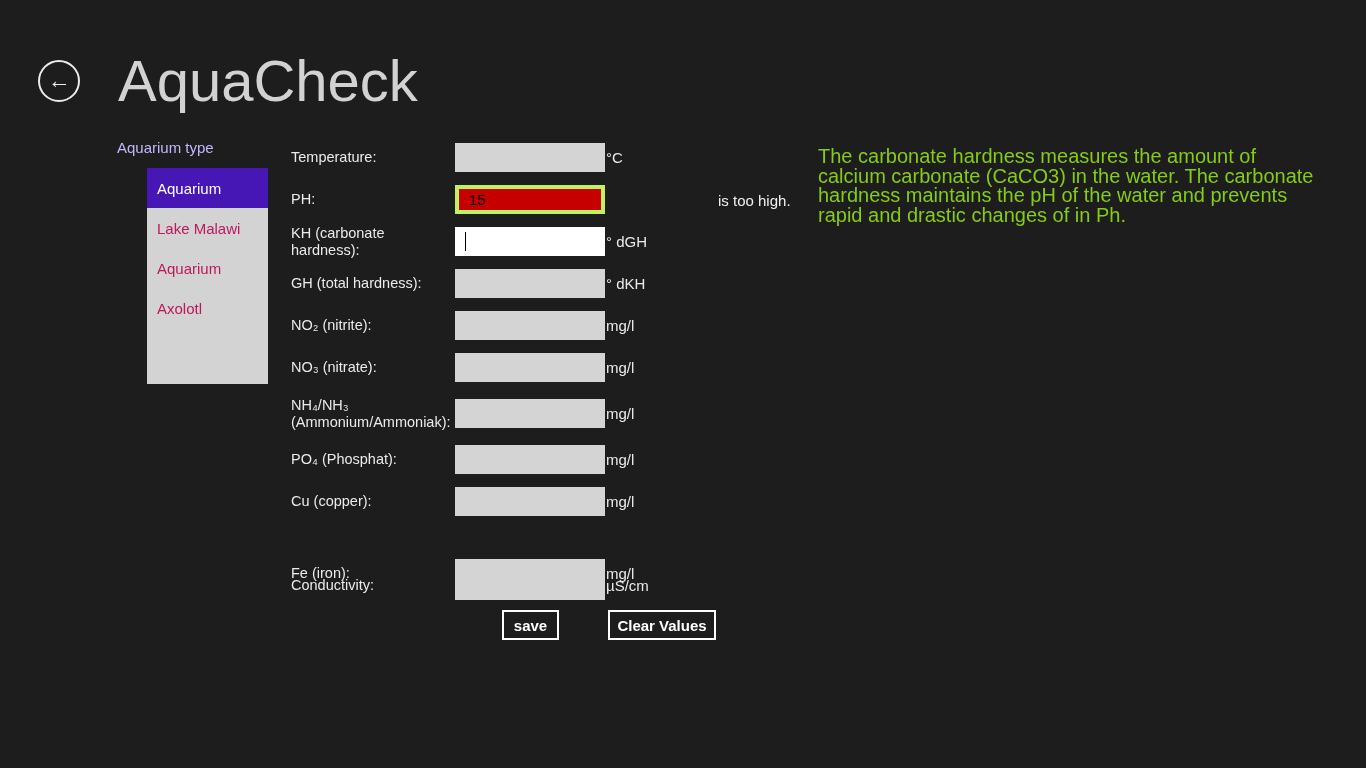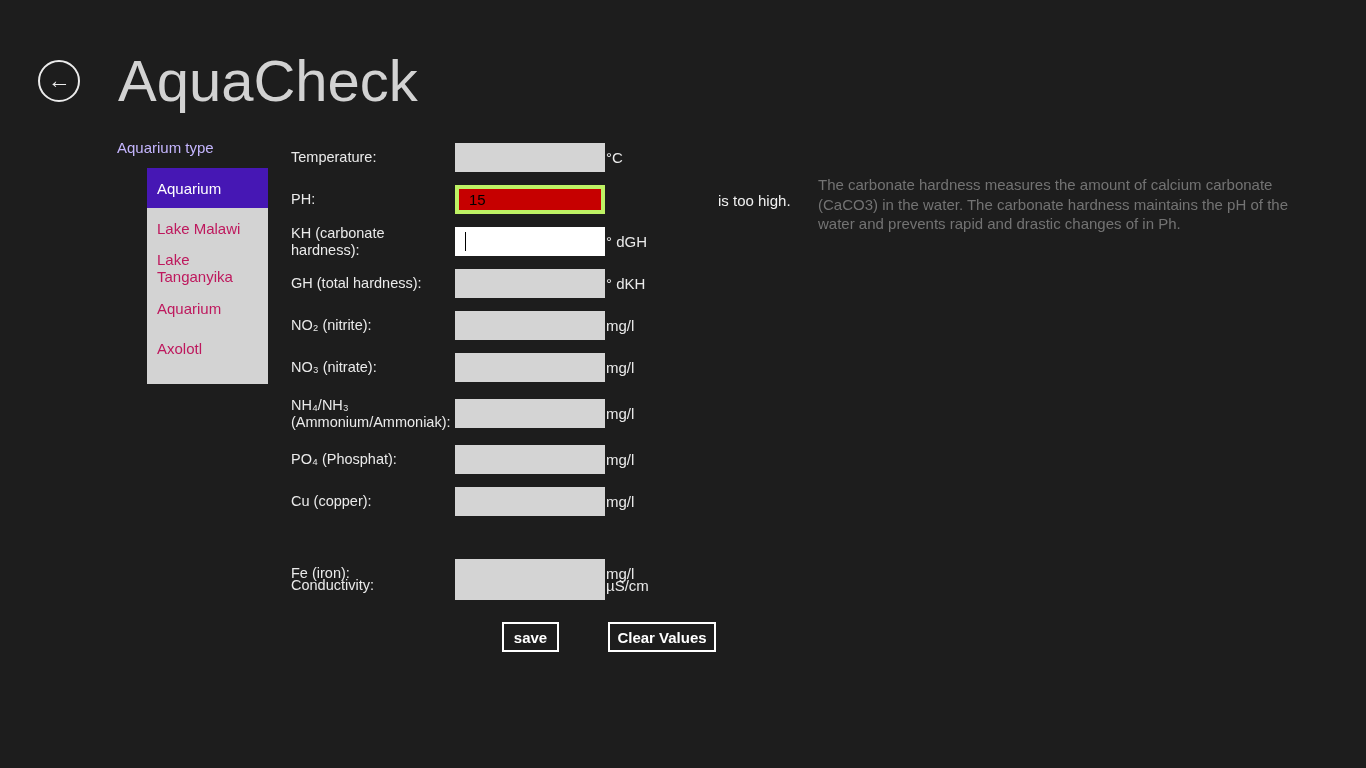--- a/index.html
+++ b/index.html
@@ -47,45 +47,44 @@
   .funit { font-size:15px; color:#eaeaea; margin-left:1px; white-space:nowrap; }
   .error-msg {
     position:absolute; left:427px; top:50%; transform:translateY(-50%);
     font-size:15px; color:#f0f0f0; white-space:nowrap;
   }
   
   .btn {
     position:absolute; top:610px; height:30px; box-sizing:border-box;
     border:2px solid #ffffff; background:transparent; color:#ffffff;
     font-size:15px; font-weight:700; font-family:inherit;
-    display:flex; align-items:center; justify-content:center; cursor:pointer;margin-top:12px;
+    display:flex; align-items:center; justify-content:center; cursor:pointer;
   }
   .btn-save { left:502px; width:57px; }
   .btn-clear { left:608px; width:108px; }
   
   .info-text {
     position:absolute; left:818px; top:147px; width:504px;
-    font-size:15px; line-height:19.5px; color:#737373;margin-top:28px;
+    font-size:20px; line-height:19.5px; color:#84cc16;
   }
 </style>
 </head>
 <body>
 
 <div id="app">
 
   <div class="back-button">
     <span class="glyph">←</span>
   </div>
   <div class="page-title">AquaCheck</div>
 
   <div class="sidebar-label">Aquarium type</div>
   <div class="listbox">
     <div class="list-item selected">Aquarium</div>
     <div class="list-item">Lake Malawi</div>
-    <div class="list-item">Lake Tanganyika</div>
     <div class="list-item">Aquarium</div>
     <div class="list-item">Axolotl</div>
   </div>
 
   <div class="form-row" style="top:143px">
     <div class="flabel">Temperature:</div>
     <div class="finput"></div>
     <div class="funit">°C</div>
   </div>
 

